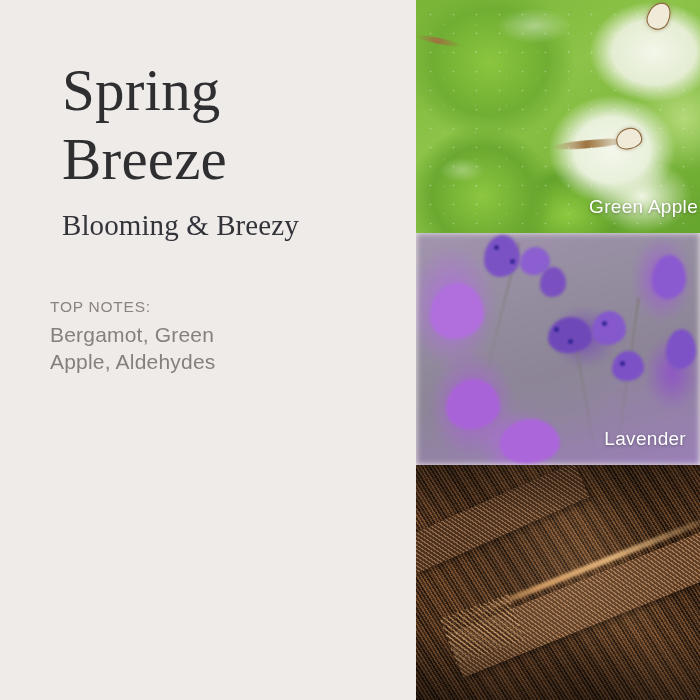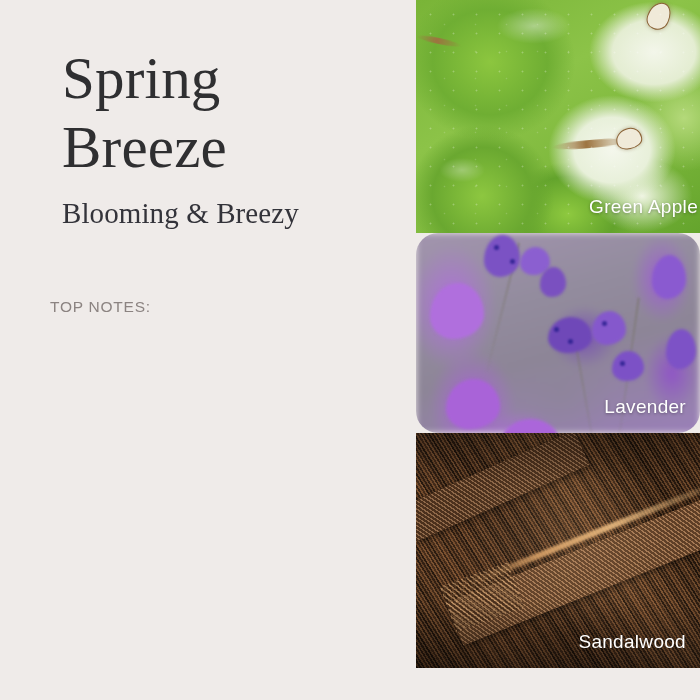--- a/index.html
+++ b/index.html
@@ -27,21 +27,21 @@
     position: relative;
     width: 416px;
     height: 700px;
     background: #efebe9;
     box-sizing: border-box;
     padding: 0 0 0 62px;
   }
 
   .title-block {
     position: absolute;
-    top: 44px;
+    top: 56px;
     left: 62px;
     width: 330px;
   }
   .fragrance-title {
     font-family: "Liberation Serif", "DejaVu Serif", serif;
     font-size: 59px;
     line-height: 69px;
     font-weight: 400;
     color: #2f2f31;
     letter-spacing: 0.2px;
@@ -93,21 +93,21 @@
     height: 700px;
     display: flex;
     flex-direction: column;
   }
   .image-panel {
     position: relative;
     width: 284px;
     overflow: hidden;
   }
   .panel-apple     { height: 233px; padding-left: 12px; }
-  .panel-lavender  { height: 200px; border-radius: 22px; }
+  .panel-lavender  { height: 232px; }
   .panel-sandalwood{ height: 235px; }
 
   .panel-caption {
     position: absolute;
     right: 14px;
     bottom: 14px;
     font-family: "Liberation Sans", sans-serif;
     font-size: 19px;
     line-height: 24px;
     color: #ffffff;
@@ -285,20 +285,22 @@
     <div class="title-block">
       <h1 class="fragrance-title">Spring
 Breeze</h1>
       <p class="fragrance-subtitle">Blooming &amp; Breezy</p>
     </div>
 
     <div class="notes-list">
 
       <div class="note-group">
         <p class="note-label">TOP NOTES:</p>
+        <p class="note-value">Bergamot, Green
+Apple, Aldehydes</p>
       </div>
 
       <div class="note-group">
       </div>
 
 
     </div>
   </div>
 
   <div class="image-column">
@@ -344,17 +346,16 @@
       <span class="panel-caption">Lavender</span>
     </div>
 
     <div class="image-panel panel-sandalwood">
       <div class="art-wood"></div>
       <div class="wood-plank p2"></div>
       <div class="wood-plank p1"></div>
       <div class="wood-highlight"></div>
       <div class="wood-splinters"></div>
       <div class="wood-vignette"></div>
-      <span class="panel-caption">Sandalwood</span>
     </div>
 
   </div>
 </div>
 
 </body></html>

